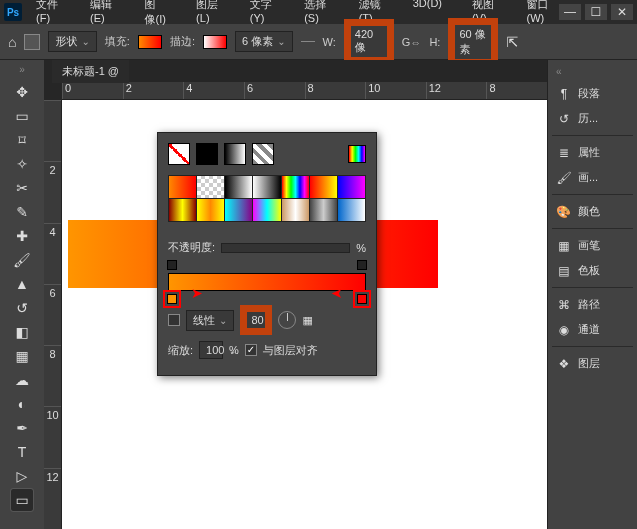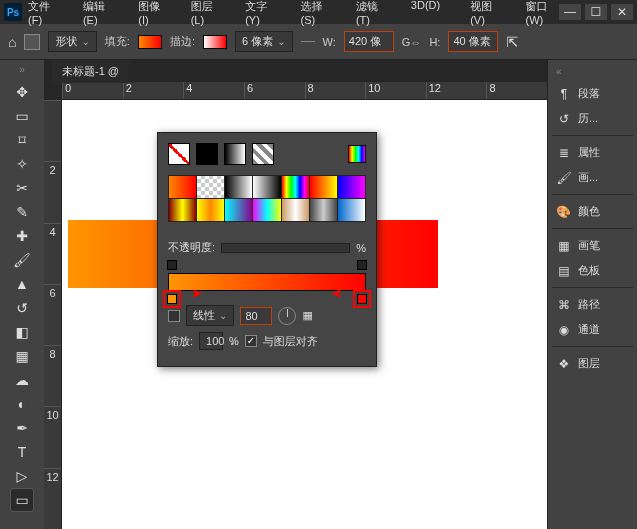--- a/index.html
+++ b/index.html
@@ -1,31 +1,31 @@
 <!DOCTYPE html>
 <html><head>
 <meta charset="utf-8">
 <style>
 *{margin:0;padding:0;box-sizing:border-box;font-family:"Microsoft YaHei",Arial,sans-serif;font-size:11px;color:#ddd;user-select:none}
 body{background:#323232;width:637px;height:529px;overflow:hidden;position:relative}
 .titlebar{height:24px;background:#2a2a2a;display:flex;align-items:center;padding:0 4px}
-.ps-logo{width:18px;height:18px;background:#001e36;color:#31a8ff;display:flex;align-items:center;justify-content:center;font-weight:bold;font-size:10px;border-radius:2px;}
+.ps-logo{width:18px;height:18px;background:#001e36;color:#31a8ff;display:flex;align-items:center;justify-content:center;font-weight:bold;font-size:10px;border-radius:2px;margin-right:8px}
 .menu{display:flex;gap:18px;flex:1}
 .menu span{padding:3px 6px;cursor:pointer}
 .winbtns{display:flex;gap:4px}
 .winbtn{width:22px;height:16px;background:#444;display:flex;align-items:center;justify-content:center;cursor:pointer;font-size:12px}
 .optbar{height:36px;background:#424242;display:flex;align-items:center;padding:0 8px;gap:8px;border-bottom:1px solid #222}
 .optbar .home{font-size:14px}
 .optbar .sq{width:16px;height:16px;border:1px solid #888;background:#555}
 .dd{background:#393939;border:1px solid #222;padding:2px 6px;display:flex;align-items:center;gap:4px}
 .dd::after{content:"⌄";font-size:10px;color:#aaa}
 .lbl{color:#ccc}
 .grad-swatch{width:24px;height:14px;background:linear-gradient(90deg,#ff8800,#ff0000);border:1px solid #000}
 .stroke-swatch{width:24px;height:14px;background:linear-gradient(90deg,#fff,#f00);border:1px solid #000}
-.numfield{background:#393939;border:1px solid #c2410c;padding:2px 4px;width:50px}
+.numfield{background:#393939;border:7px solid #c2410c;padding:2px 4px;width:50px}
 .main{display:flex;height:calc(100% - 60px)}
 .tools{width:44px;background:#424242;display:flex;flex-direction:column;align-items:center;padding:4px 0;gap:2px}
 .tool{width:22px;height:22px;display:flex;align-items:center;justify-content:center;cursor:pointer;color:#ddd;font-size:14px;border-radius:2px}
 .tool.sel{background:#2a2a2a;outline:1px solid #555}
 .canvas-area{flex:1;background:#262626;position:relative}
 .doctab{position:absolute;top:0;left:8px;background:#2a2a2a;padding:4px 10px;font-size:11px;z-index:5}
 .ruler-h{position:absolute;top:22px;left:18px;right:0;height:18px;background:#3a3a3a;display:flex;color:#888;font-size:9px;border-bottom:1px solid #222}
 .ruler-h span{flex:1;border-left:1px solid #555;padding-left:2px}
 .ruler-v{position:absolute;top:40px;left:0;width:18px;bottom:0;background:#3a3a3a;display:flex;flex-direction:column;color:#888;font-size:9px;border-right:1px solid #222}
 .ruler-v span{flex:1;border-top:1px solid #555;padding-top:2px;text-align:center}
@@ -99,21 +99,21 @@
   <span class="lbl">填充:</span>
   <span class="grad-swatch"></span>
   <span class="lbl">描边:</span>
   <span class="stroke-swatch"></span>
   <span class="dd">6 像素</span>
   <span style="border-bottom:1px solid #888;width:14px"></span>
   <span class="lbl">W:</span>
   <span class="numfield">420 像</span>
   <span class="lbl">G⇔</span>
   <span class="lbl">H:</span>
-  <span class="numfield">40 像素</span>
+  <span class="numfield">60 像素</span>
   <span style="font-size:14px">⇱</span>
 </div>
 
 <div class="main">
   <div class="tools">
     <div style="font-size:10px;color:#888;margin-bottom:4px">»</div>
     <div class="tool">✥</div>
     <div class="tool">▭</div>
     <div class="tool">⌑</div>
     <div class="tool">✧</div>

